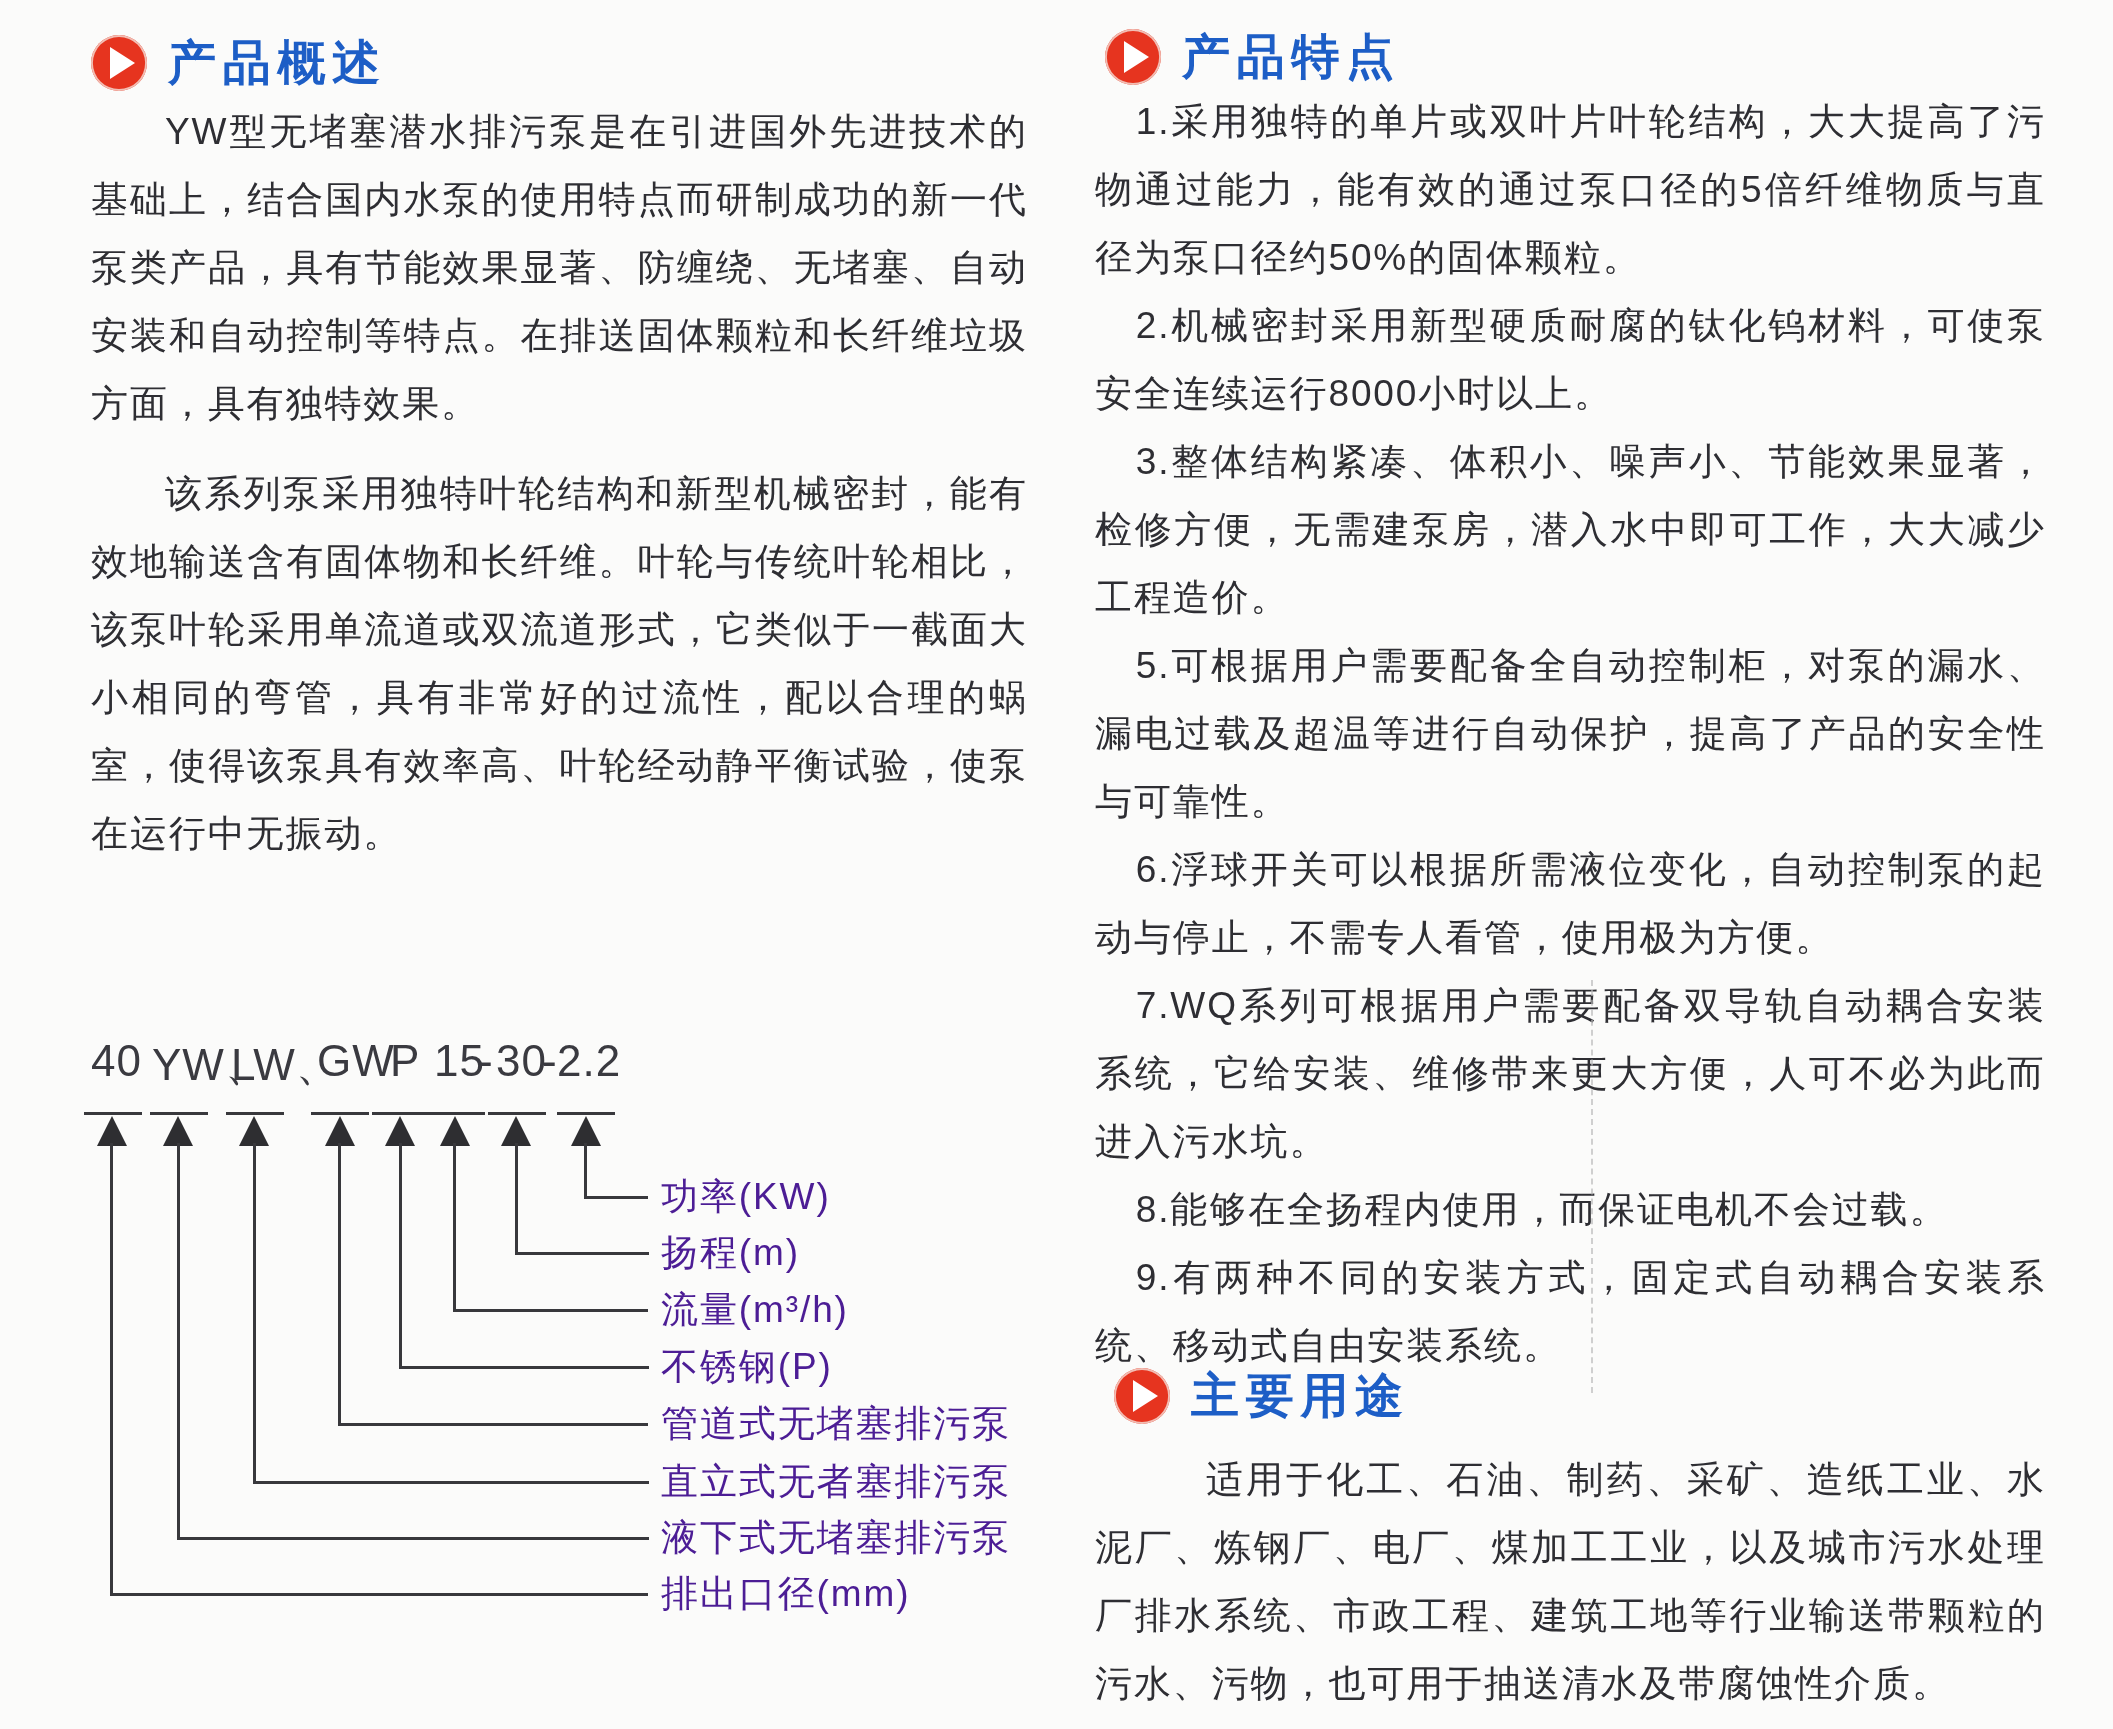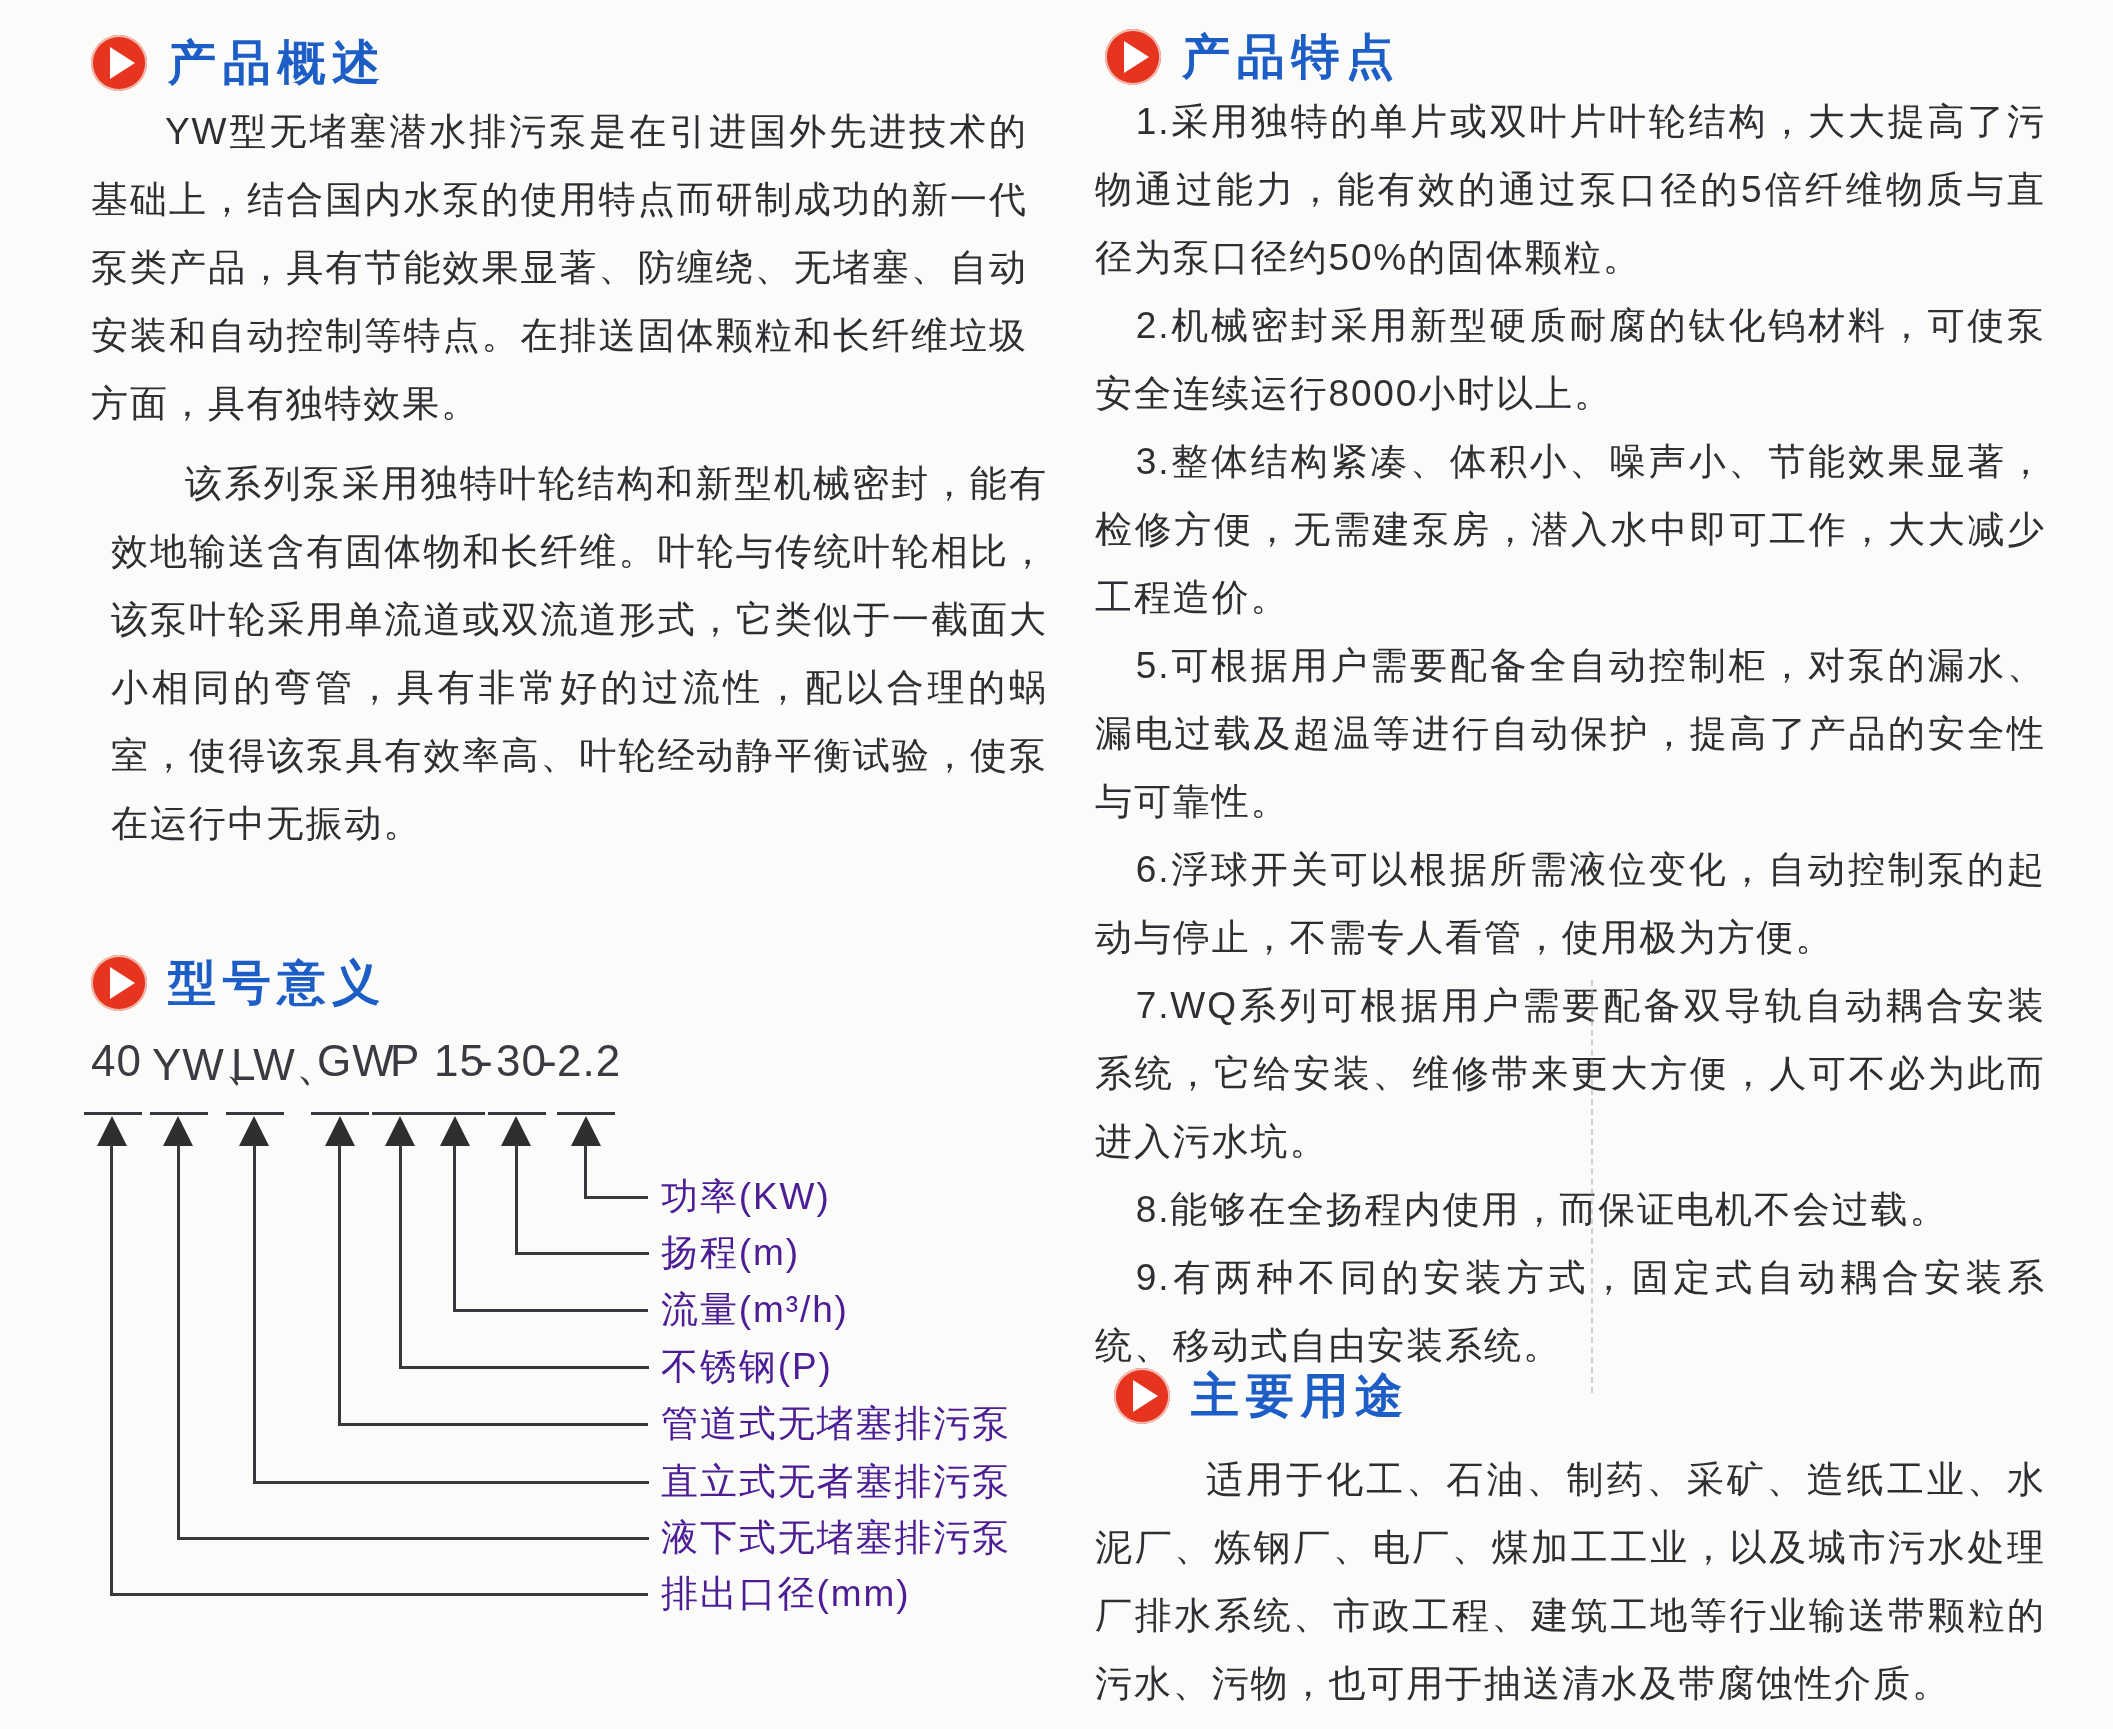--- a/index.html
+++ b/index.html
@@ -96,28 +96,22 @@
 
   <div class="sec-head" style="left:91px;top:31px;">
     <span class="bullet">
         <span class="tri"></span>
       </span>
     <span class="sec-title">产品概述</span>
   </div>
 
   <div class="para col-left indent2" style="top:98px;">YW型无堵塞潜水排污泵是在引进国外先进技术的基础上，结合国内水泵的使用特点而研制成功的新一代泵类产品，具有节能效果显著、防缠绕、无堵塞、自动安装和自动控制等特点。在排送固体颗粒和长纤维垃圾方面，具有独特效果。</div>
 
-  <div class="para col-left indent2" style="top:450px;margin-left:20px;">该系列泵采用独特叶轮结构和新型机械密封，能有效地输送含有固体物和长纤维。叶轮与传统叶轮相比，该泵叶轮采用单流道或双流道形式，它类似于一截面大小相同的弯管，具有非常好的过流性，配以合理的蜗室，使得该泵具有效率高、叶轮经动静平衡试验，使泵在运行中无振动。</div>
+  <div class="para col-left indent2" style="top:460px;">该系列泵采用独特叶轮结构和新型机械密封，能有效地输送含有固体物和长纤维。叶轮与传统叶轮相比，该泵叶轮采用单流道或双流道形式，它类似于一截面大小相同的弯管，具有非常好的过流性，配以合理的蜗室，使得该泵具有效率高、叶轮经动静平衡试验，使泵在运行中无振动。</div>
 
-  <div class="sec-head" style="left:91px;top:951px;">
-    <span class="bullet">
-        <span class="tri"></span>
-      </span>
-    <span class="sec-title">型号意义</span>
-  </div>
 
   <span class="code-tok ct0">40</span>
   <span class="code-tok ct1">YW、</span>
   <span class="code-tok ct2">LW、</span>
   <span class="code-tok ct3">GW</span>
   <span class="code-tok ct4">P</span>
   <span class="code-tok ct5">15</span>
   <span class="code-tok ct6">-</span>
   <span class="code-tok ct7">30</span>
   <span class="code-tok ct8">-</span>

